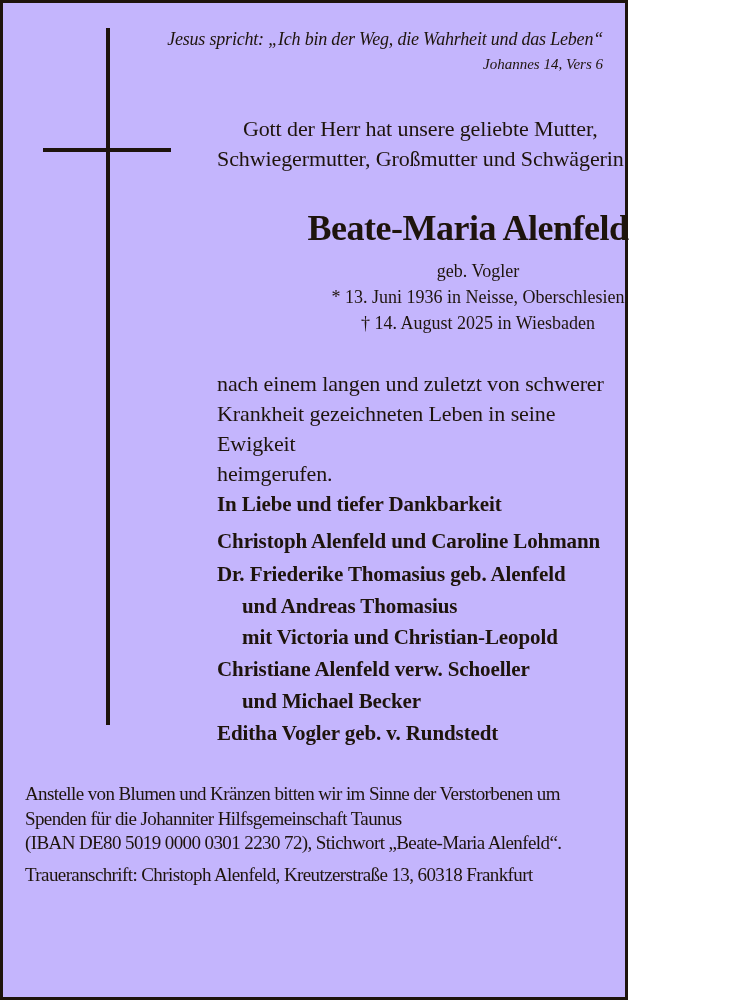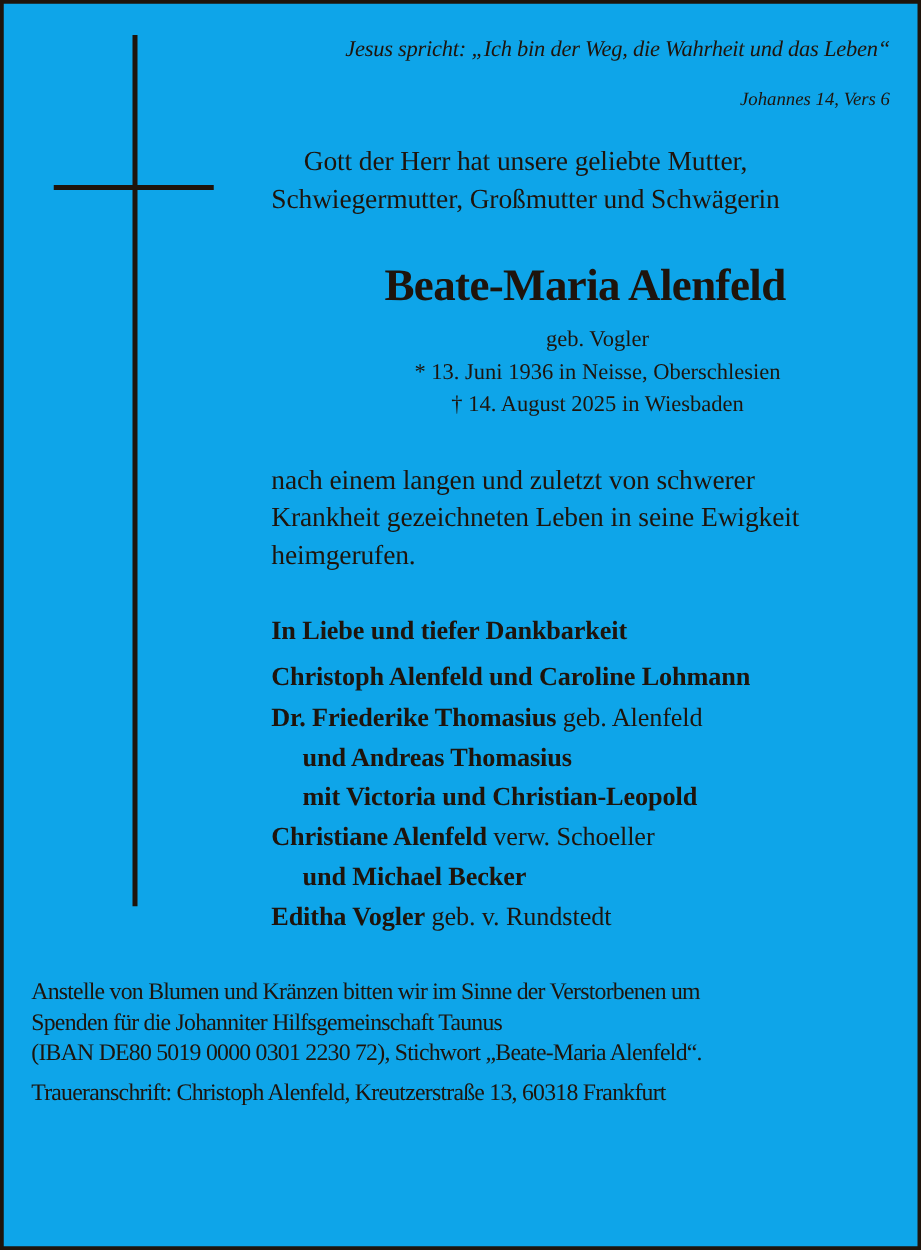--- a/index.html
+++ b/index.html
@@ -1,40 +1,40 @@
 <!DOCTYPE html>
 <html><head>
   <meta charset="utf-8">
   <style>
     html, body { margin: 0; padding: 0; background: #ffffff; }
     body { width: 737px; height: 1000px; position: relative; overflow: hidden; }
     .page {
       position: absolute; left: 0; top: 0;
-      width: 737px; height: 1000px;
+      width: 628px; height: 1000px;
       box-sizing: border-box;
       border: 3px solid #1e140c;
-      background: #0ea5e9;
+      background: #c4b5fd;
       color: #1e140c;
       font-family: "Liberation Serif", "DejaVu Serif", serif;
       padding-left: 22px;
     }
     .cross-v {
       position: absolute; left: 103px; top: 25px;
       width: 4px; height: 697px; background: #1e140c;
     }
     .cross-h {
       position: absolute; left: 40px; top: 145px;
       width: 128px; height: 4px; background: #1e140c;
     }
     .quote {
       position: absolute; right: 22px; top: 24px;
       text-align: right; font-style: italic;
     }
     .quote .q1 { font-size: 18px; line-height: 24px; letter-spacing: -0.2px; }
-    .quote .q2 { font-size: 15px; line-height: 22px; margin-top: 18px; }
+    .quote .q2 { font-size: 15px; line-height: 22px; margin-top: 2px; }
     .intro {
       position: absolute; left: 214px; top: 111px;
       font-size: 22px; line-height: 30px; letter-spacing: -0.1px; text-align: center;
     }
     .name-block {
       position: absolute; left: 200px; width: 520px; top: 195px;
       text-align: center;
     }
     .name {
       font-size: 36px; font-weight: bold; line-height: 60px;
@@ -46,21 +46,21 @@
       font-size: 22px; line-height: 30px; letter-spacing: -0.1px;
     }
     .mourners {
       position: absolute; left: 214px; top: 485px;
       font-size: 21px; line-height: 33px; letter-spacing: -0.1px;
     }
     .mourners .row { white-space: nowrap; }
     .mourners .row.tight { line-height: 31px; }
     .mourners .indent { padding-left: 25px; }
     .mourners b { font-weight: bold; }
-    .mourners .plain { font-weight: normal; }
+    .mourners .plain { font-weight: bold; }
     .bottom {
       position: absolute; left: 22px; top: 779px;
       font-size: 19px; line-height: 24.5px; letter-spacing: -0.6px;
     }
     .bottom .para { margin-bottom: 7px; white-space: nowrap; }
     .bottom .para div { white-space: nowrap; }
   </style>
 </head>
 <body>
 

